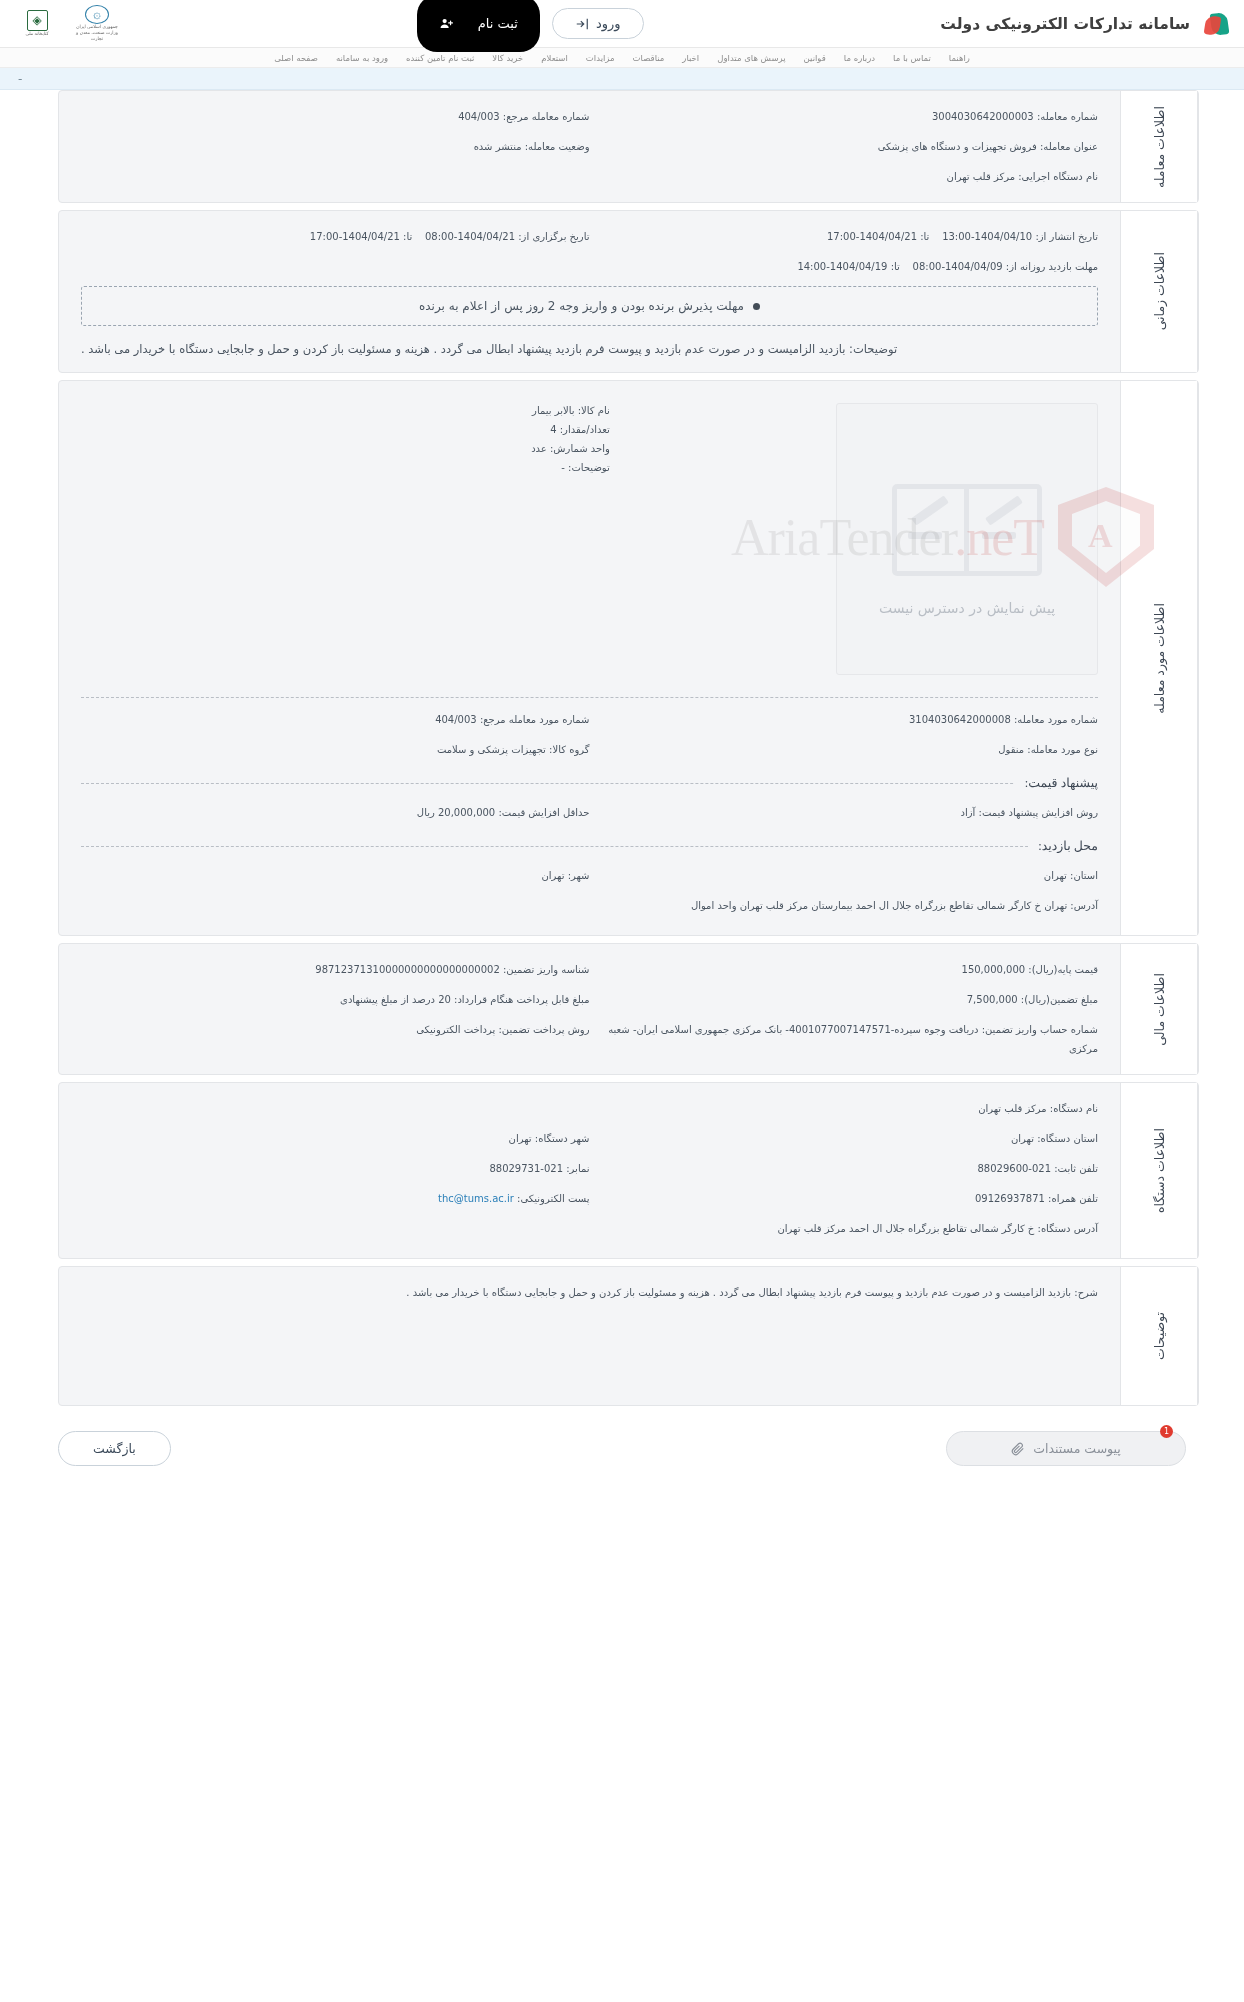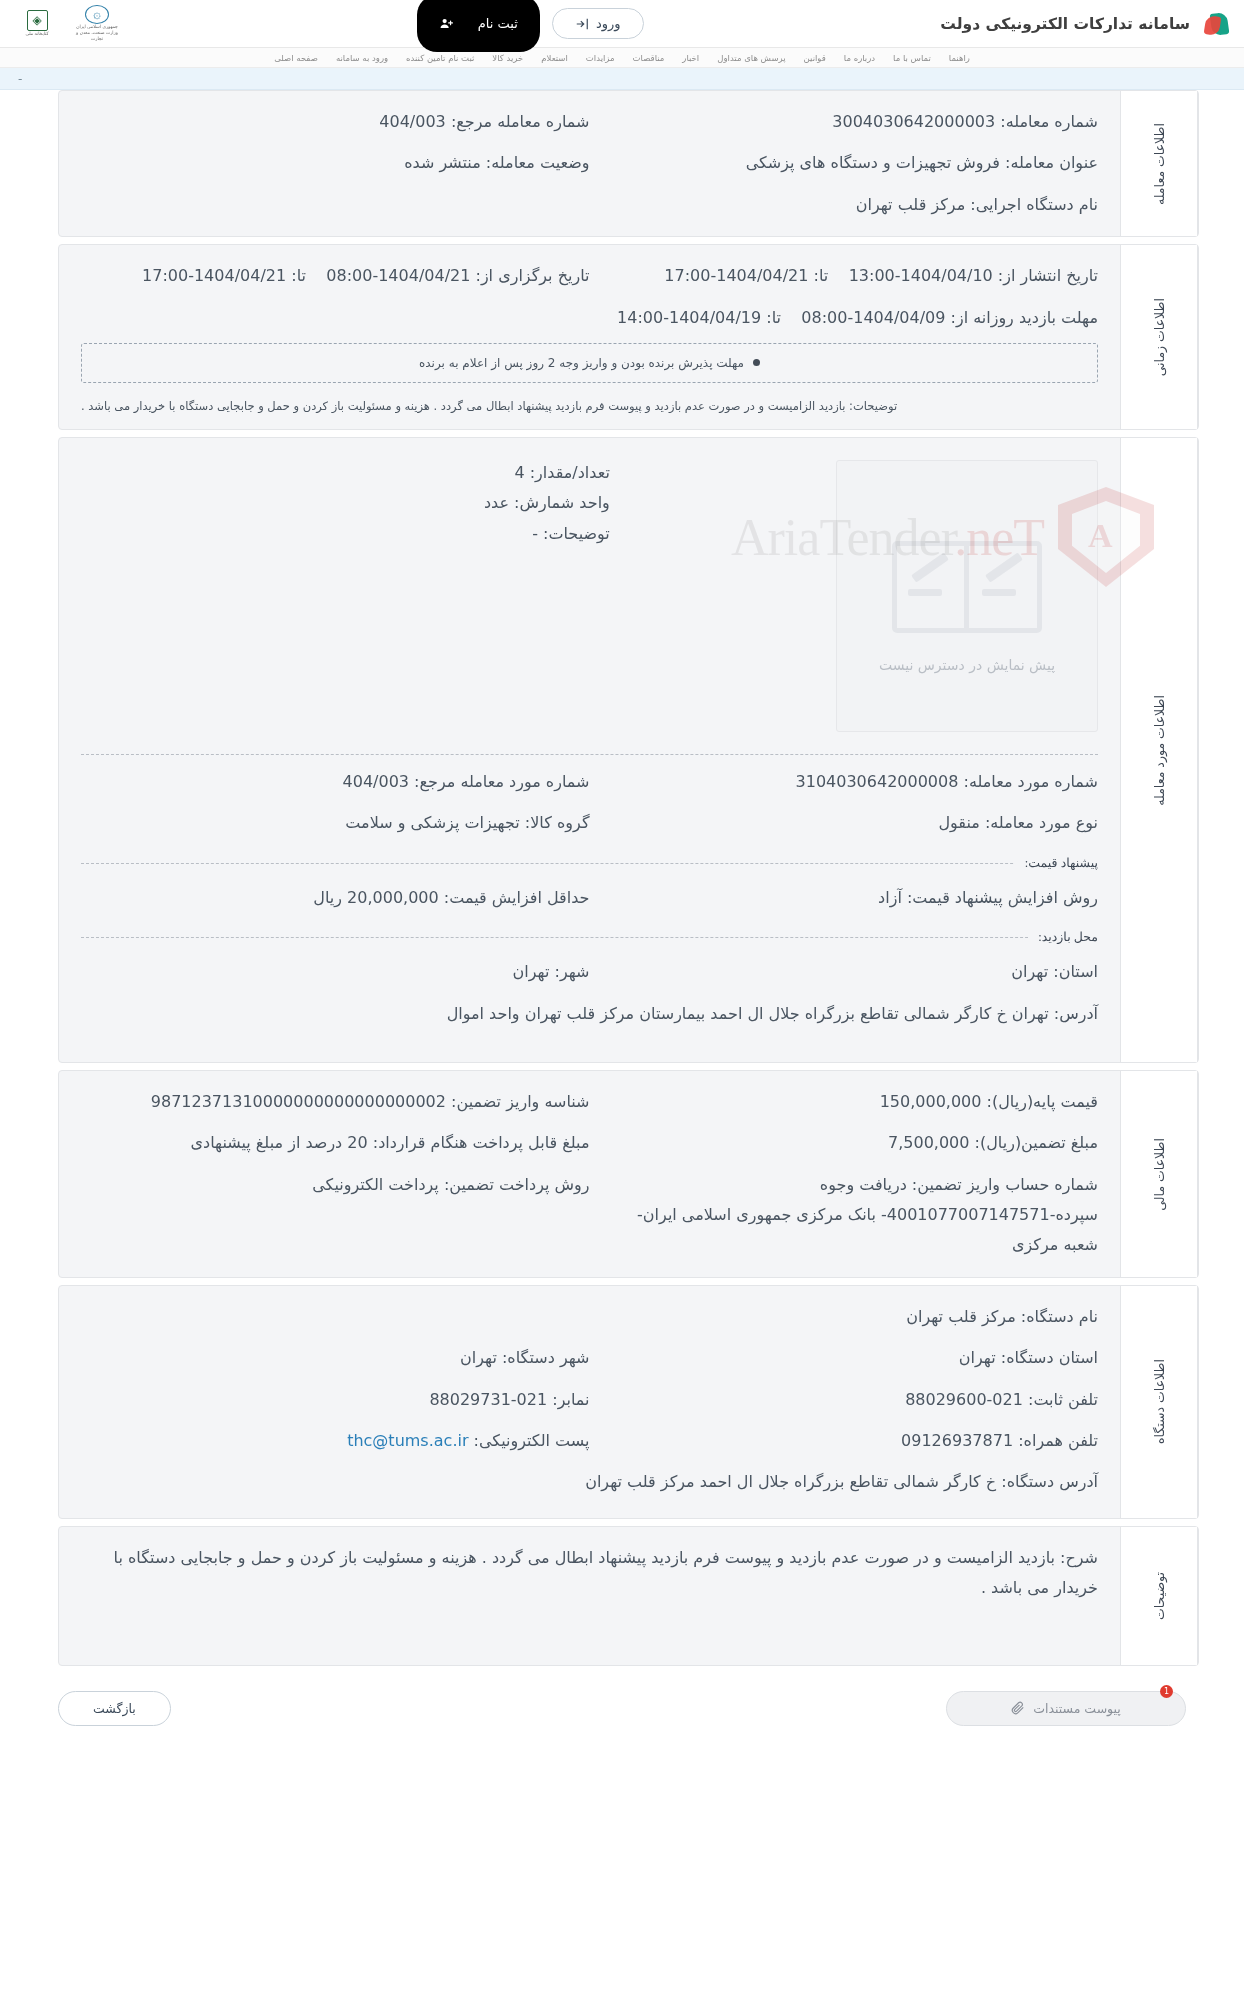--- a/index.html
+++ b/index.html
@@ -177,21 +177,21 @@
 
   .row2 {
     display: flex;
     width: 100%;
     margin-bottom: 11px;
   }
   .row2 > div { width: 50%; }
   .col-r { padding-left: 18px; }
   .col-l { padding-left: 18px; }
   .fld {
-    font-size: 16px;
+    font-size: 10px;
     color: #4a5561;
     line-height: 1.9;
     text-align: right;
   }
   .full { width: 100% !important; }
 
   
   .alert-dashed {
     border: 1px dashed #9aa5b1;
     border-radius: 3px;
@@ -547,20 +547,24 @@
     </div>
 
     <div class="section">
       <div class="sec-label">
         <span>اطلاعات مورد معامله</span>
       </div>
       <div class="sec-body clearfix">
 
         <div style="float:left; width:52%; padding-top:4px;">
           <div class="fld">
+            <span>نام کالا:</span>
+            <span>بالابر بیمار</span>
+          </div>
+          <div class="fld">
             <span>تعداد/مقدار:</span>
             <span>4</span>
           </div>
           <div class="fld">
             <span>واحد شمارش:</span>
             <span>عدد</span>
           </div>
           <div class="fld">
             <span>توضیحات:</span>
             <span>-</span>
@@ -643,21 +647,21 @@
               <span>تهران</span>
             </div>
           </div>
           <div class="col-l">
             <div class="fld">
               <span>شهر:</span>
               <span>تهران</span>
             </div>
           </div>
         </div>
-        <div class="row2" style="margin-bottom:17px">
+        <div class="row2" style="margin-bottom:4px">
           <div class="full">
             <div class="fld">
               <span>آدرس:</span>
               <span>تهران خ کارگر شمالی تقاطع بزرگراه جلال ال احمد بیمارستان مرکز قلب تهران واحد اموال</span>
             </div>
           </div>
         </div>
 
       </div>
     </div>

